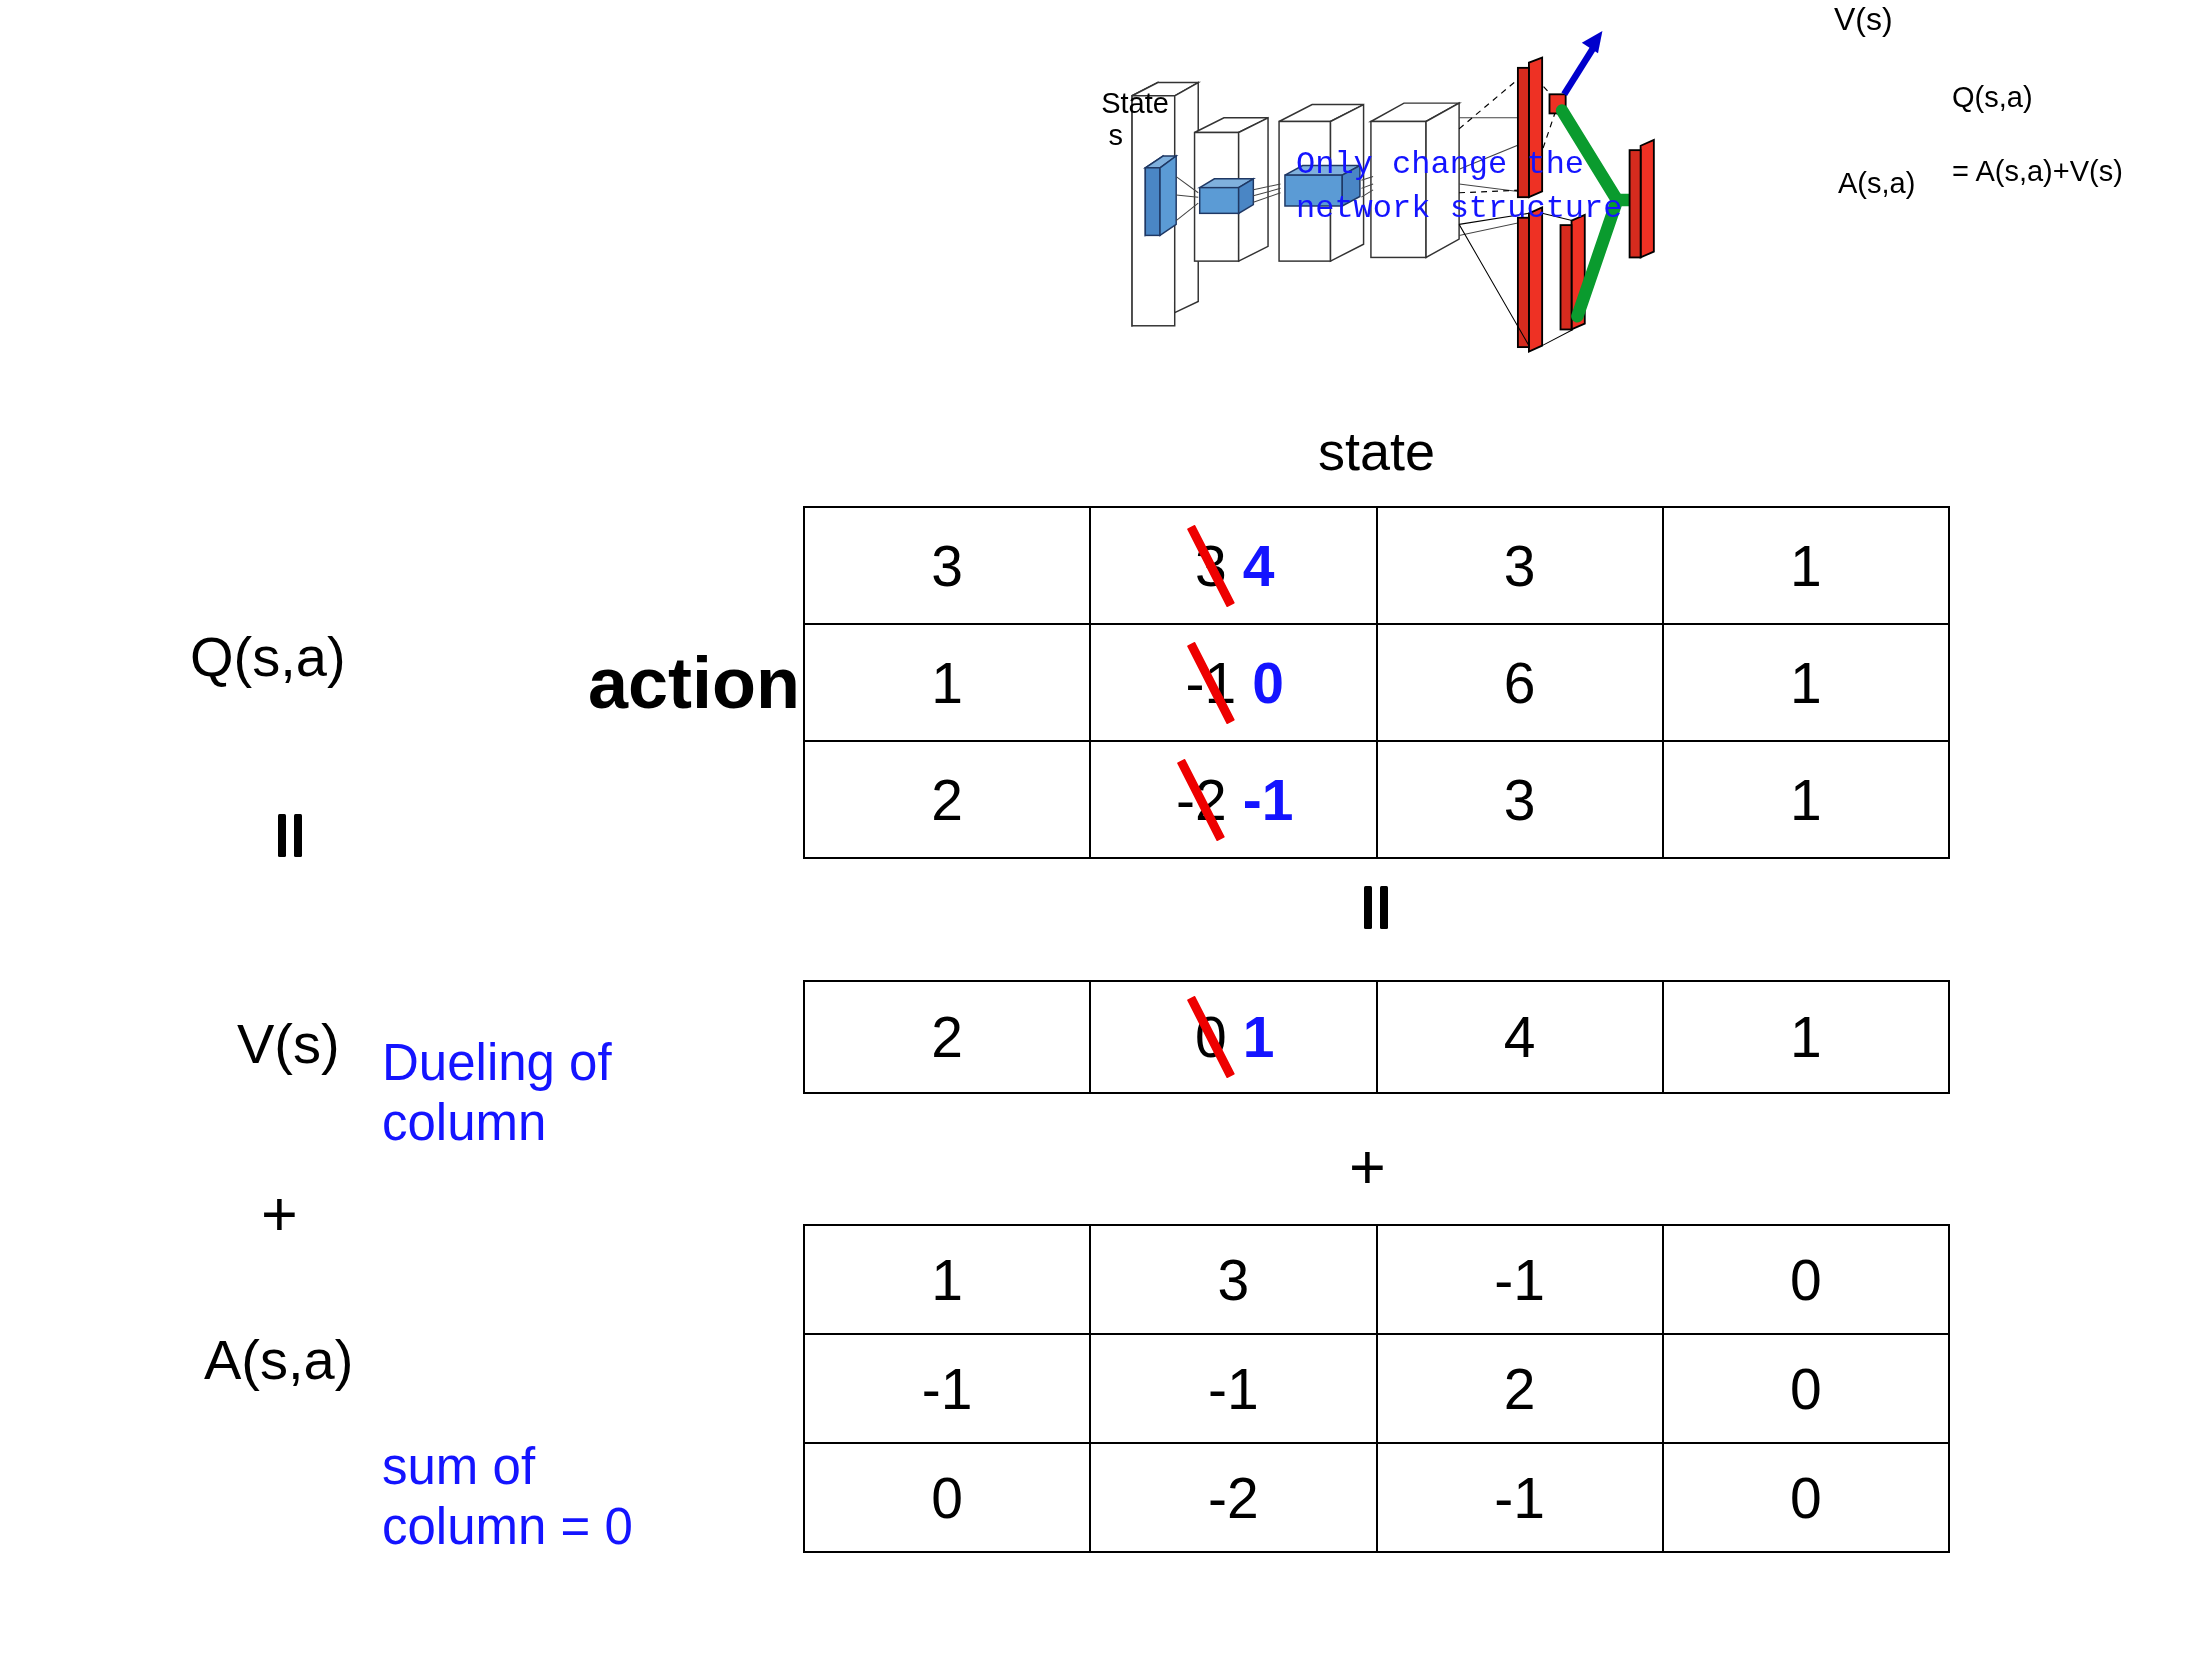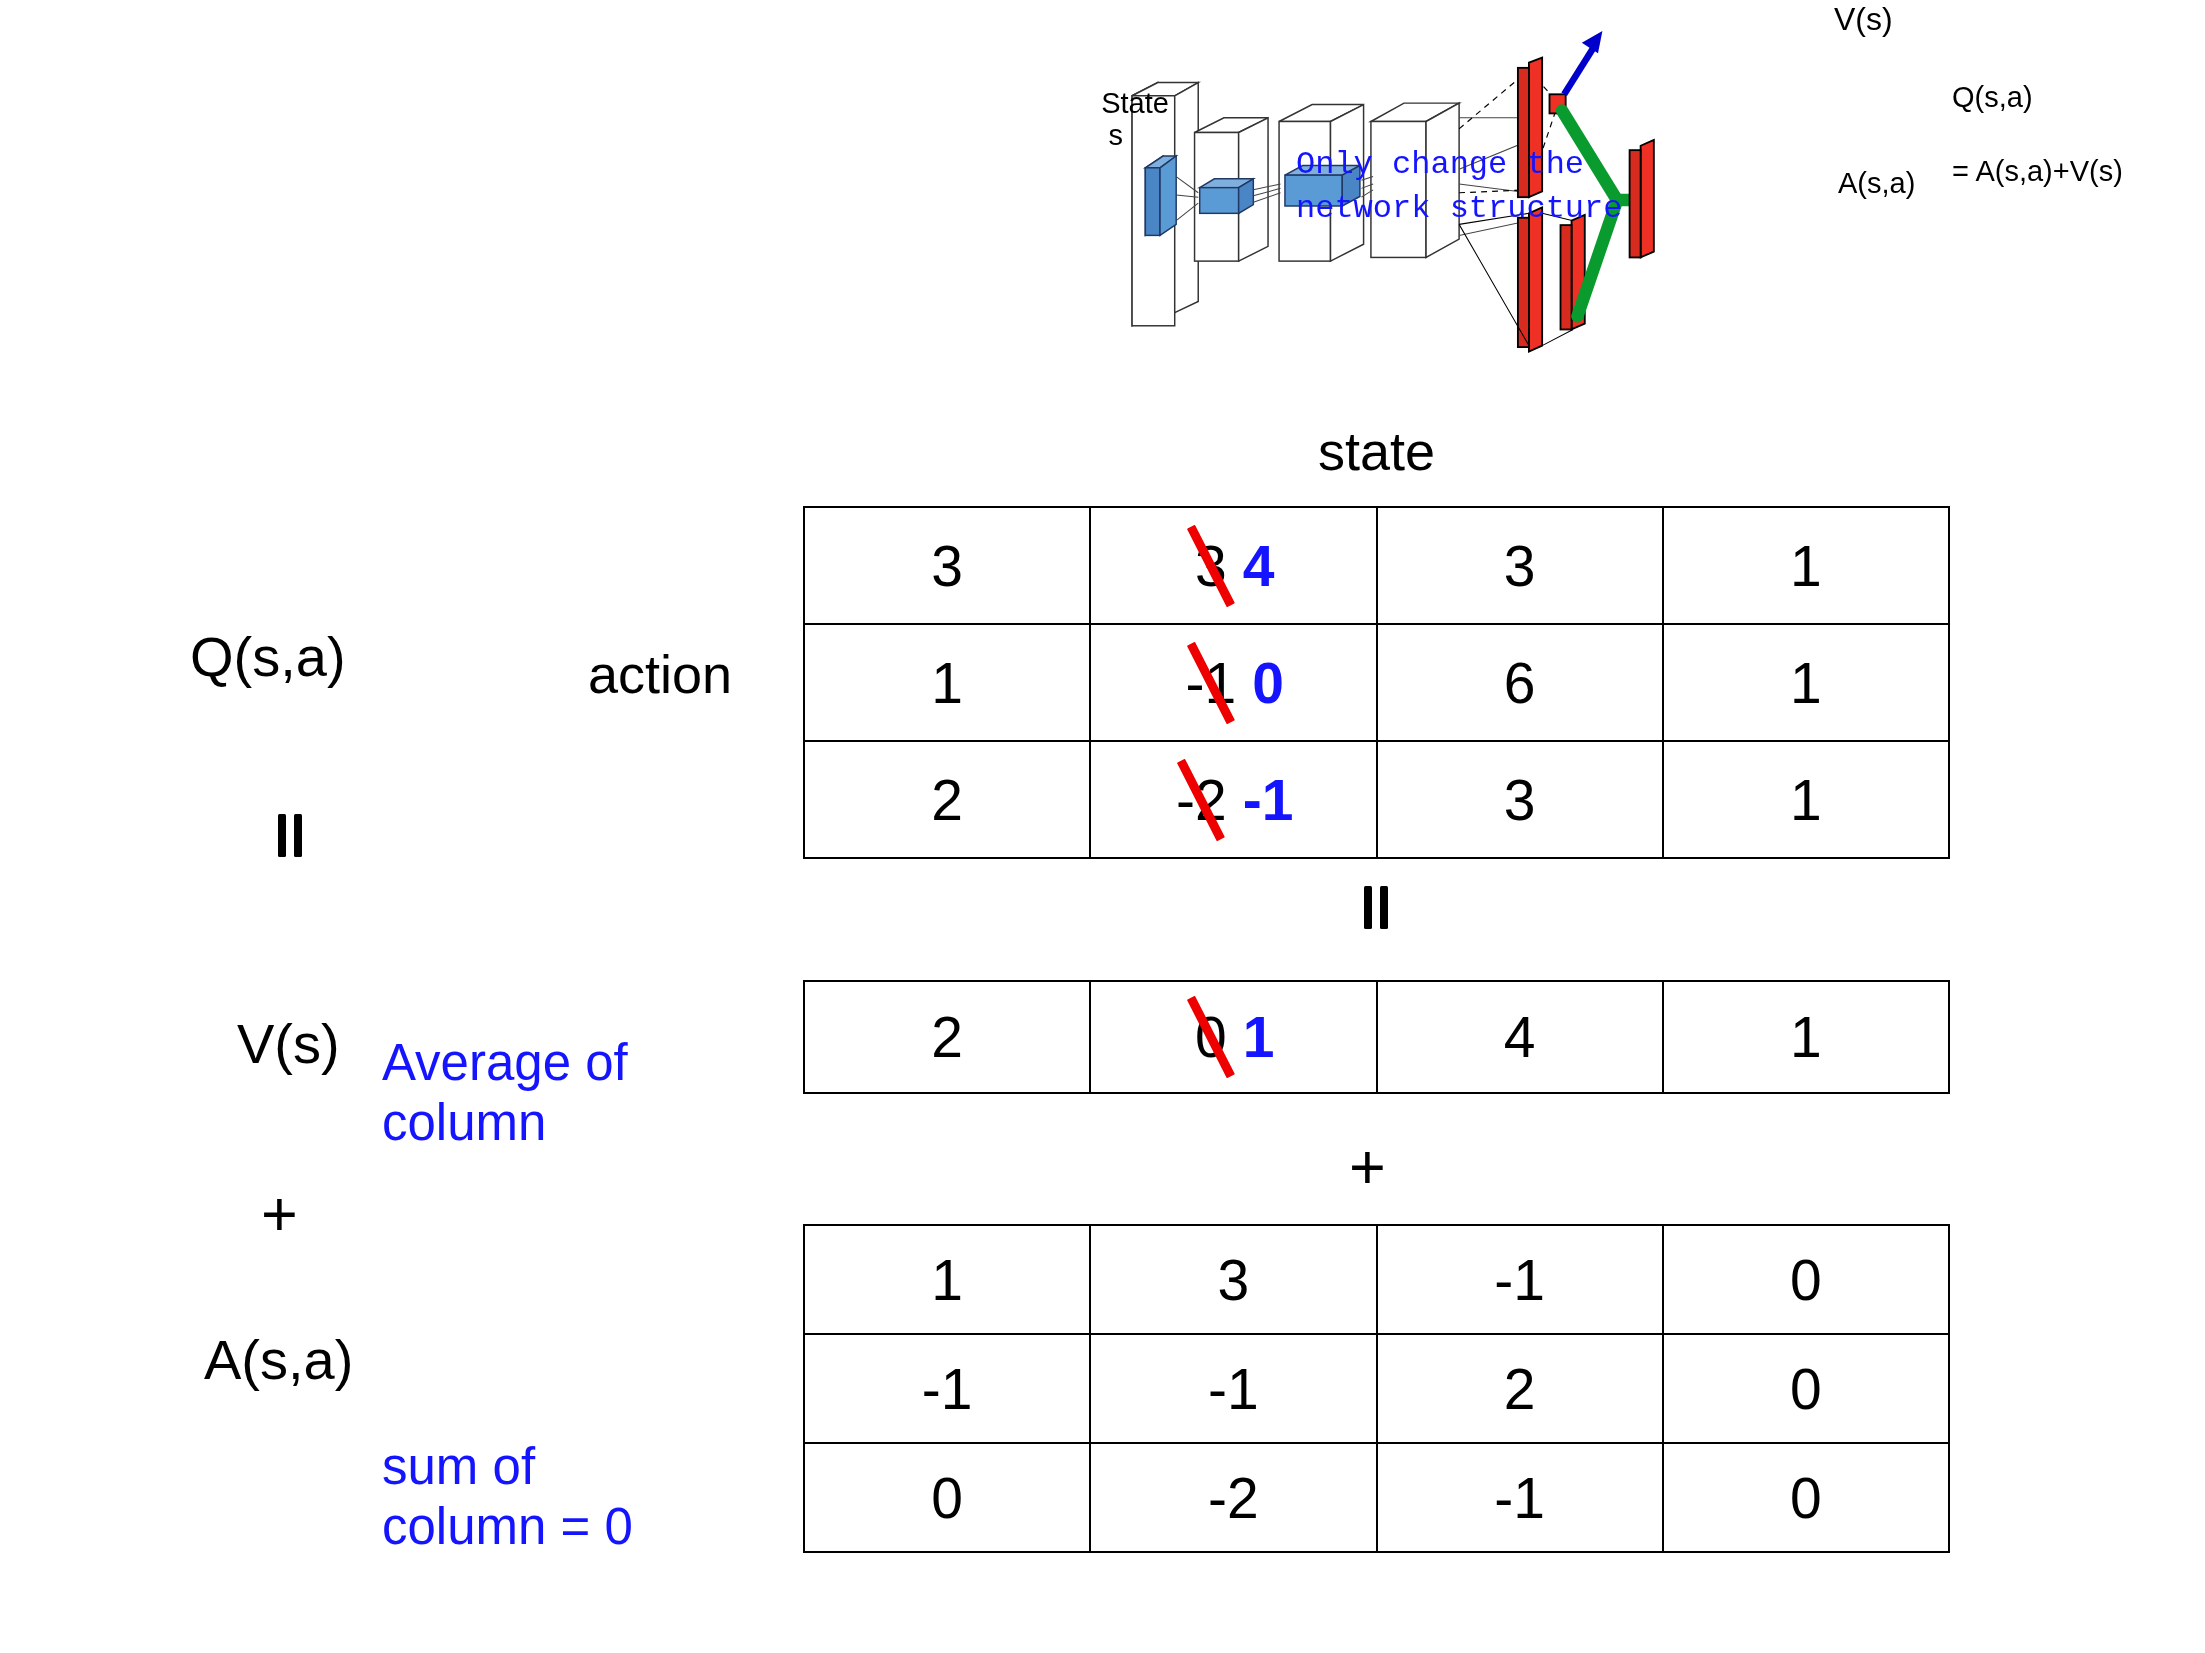--- a/index.html
+++ b/index.html
@@ -32,21 +32,21 @@
   .side-label {
     position: absolute;
     color: #000000;
     white-space: nowrap;
     font-size: 56px;
     line-height: 1.0;
   }
   #label-q  { left: 190px; top: 629px; }
   #label-v  { left: 237px; top: 1016px; }
   #label-a  { left: 204px; top: 1332px; }
-  #label-action { left: 588px; top: 647px; font-size: 54px; }
+  #label-action { left: 588px; top: 647px; font-size: 72px; font-weight: bold; }
 
   
   .op-eq-vert {
     position: absolute;
     width: 38px;
     height: 43px;
   }
   .op-eq-vert::before,
   .op-eq-vert::after {
     content: "";
@@ -260,21 +260,21 @@
     <div class="net-text" id="net-qsa">Q(s,a)</div>
     <div class="net-text" id="net-qsa2">= A(s,a)+V(s)</div>
     <div class="net-text blue" id="net-only">Only change the</div>
     <div class="net-text blue" id="net-only2">network structure</div>
   </div>
 
   <div class="side-label" id="label-q">Q(s,a)</div>
   <div class="side-label" id="label-action">action</div>
   <div class="op-eq-vert" id="eq-left"></div>
   <div class="side-label" id="label-v">V(s)</div>
-  <div class="blue-note" id="note-average">Average of
+  <div class="blue-note" id="note-average">Dueling of
 column</div>
   <div class="op-plus" id="plus-left">+</div>
   <div class="side-label" id="label-a">A(s,a)</div>
   <div class="blue-note" id="note-sum">sum of
 column = 0</div>
 
   <div id="caption-state">state</div>
 
   <table class="matrix" id="table-q">
     <tbody>

